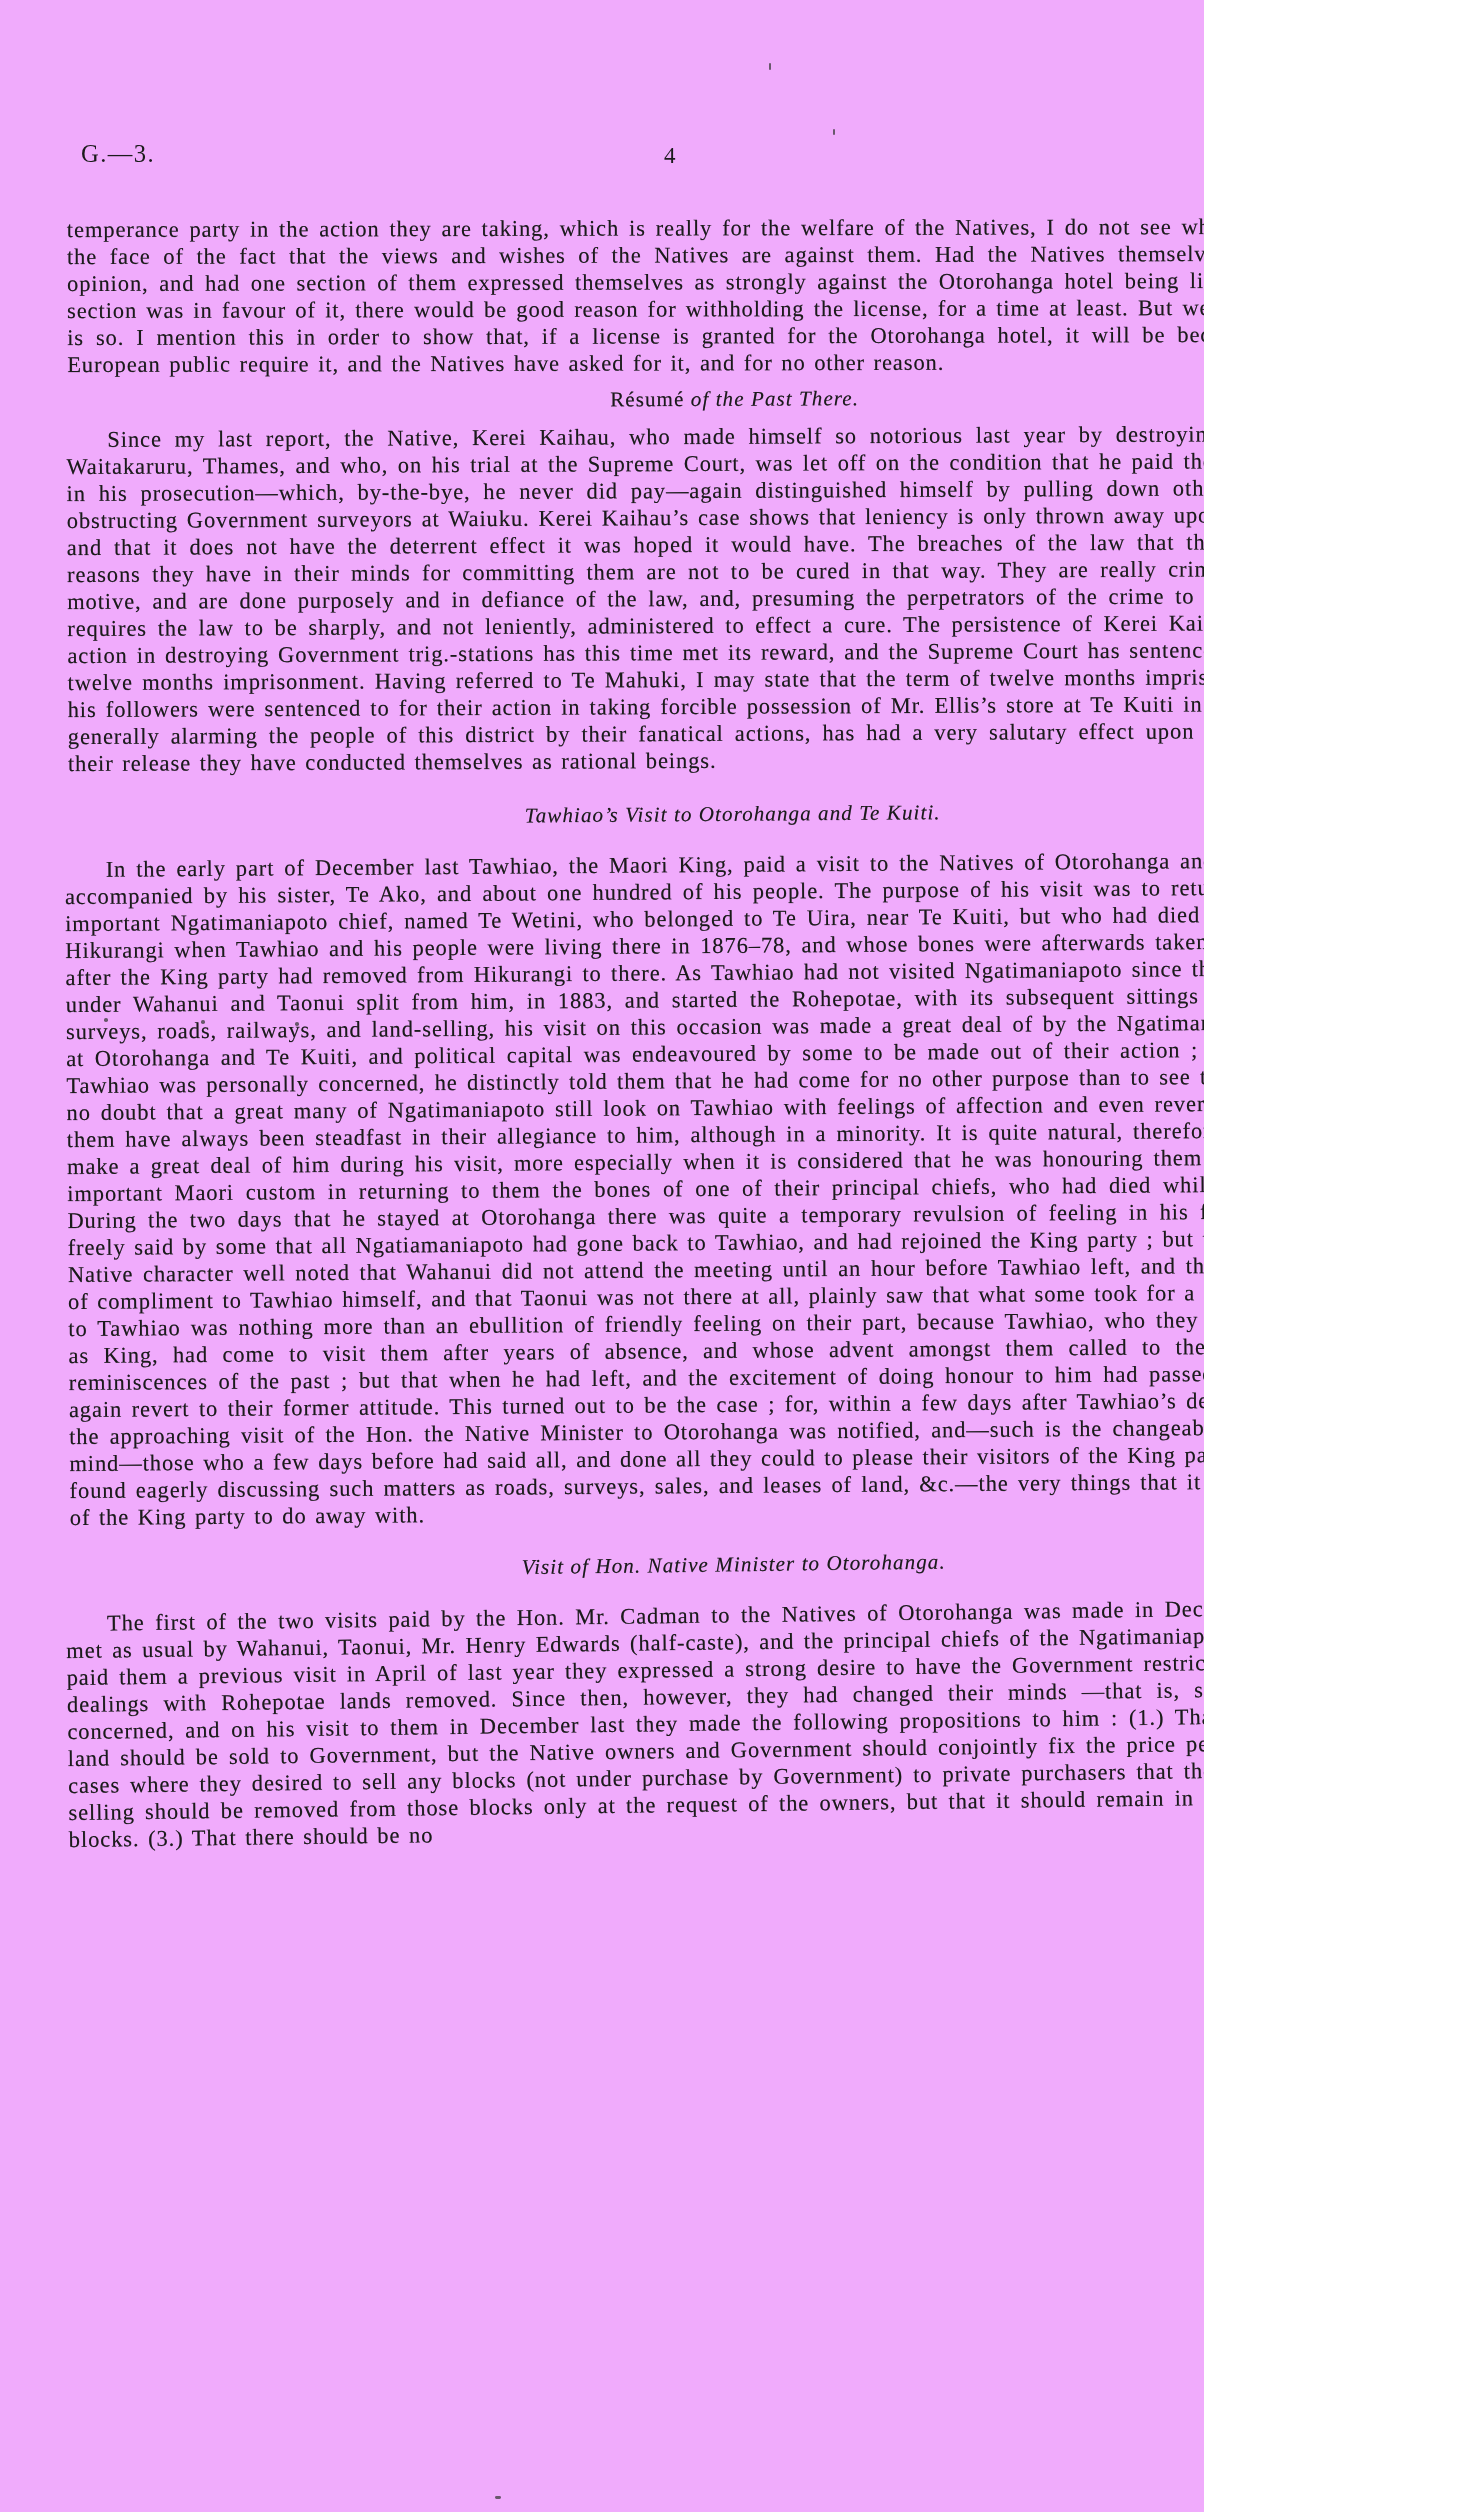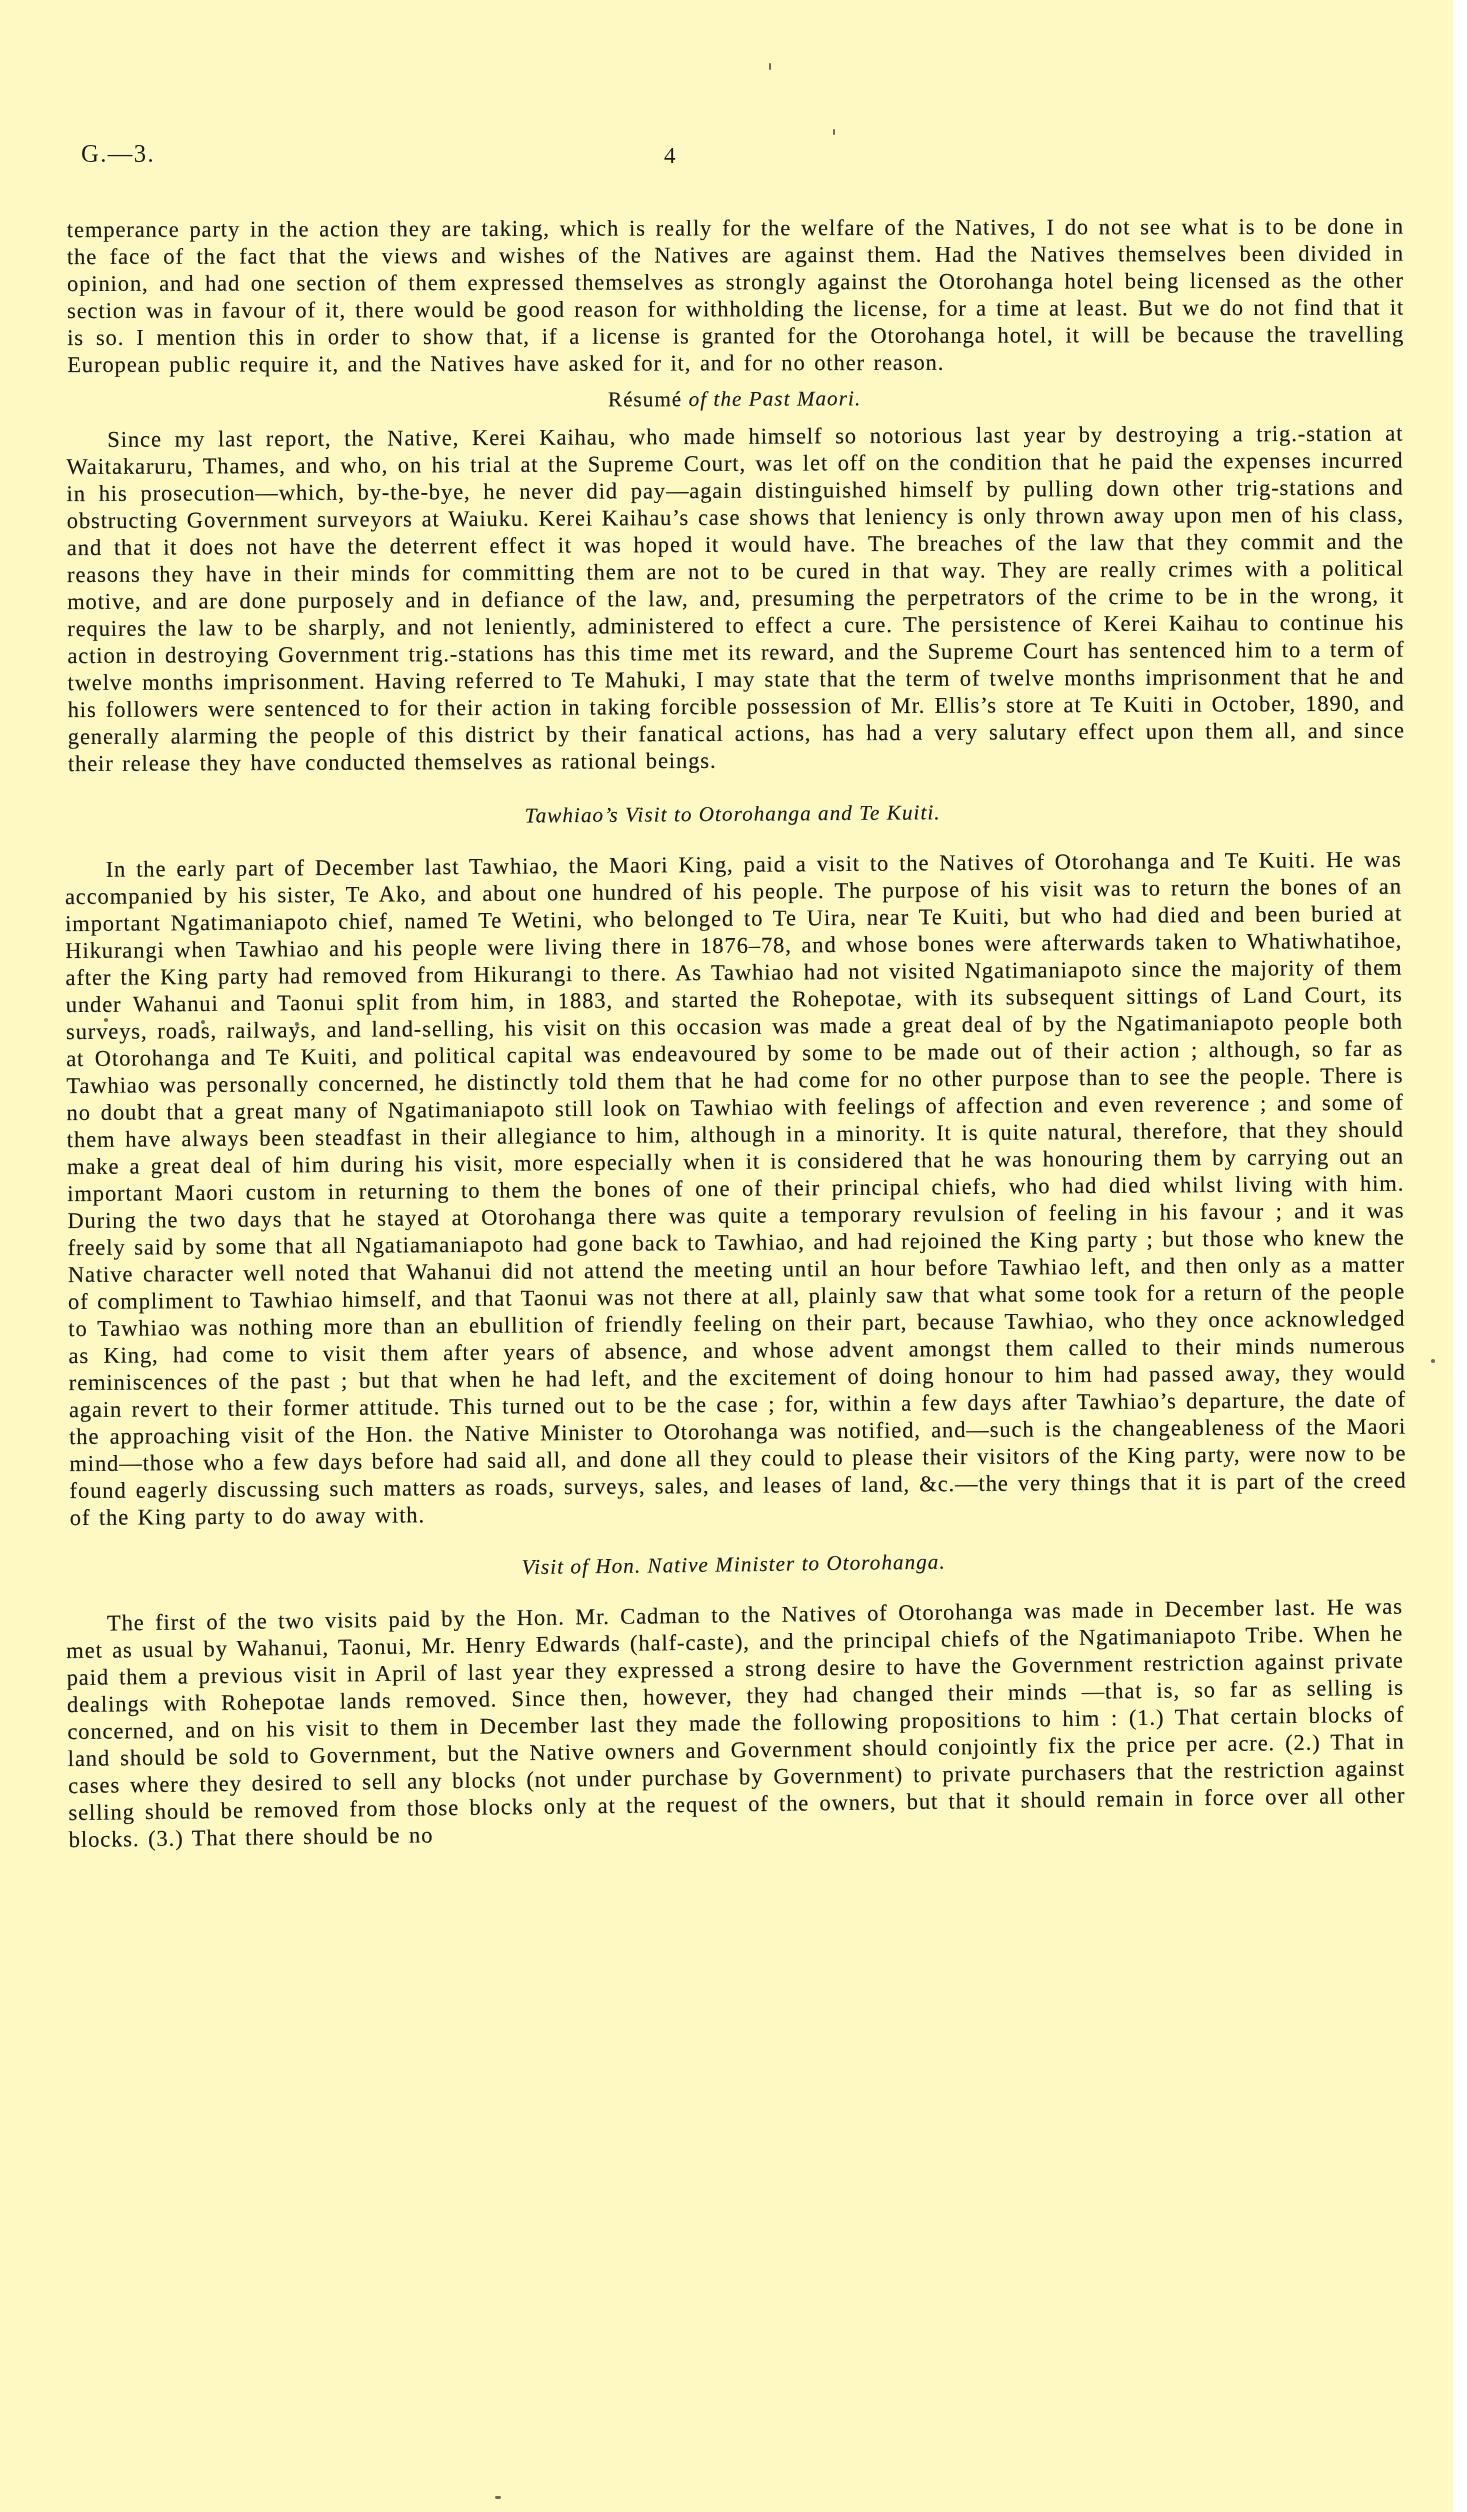--- a/index.html
+++ b/index.html
@@ -1,20 +1,20 @@
 <!DOCTYPE html>
 <html style="font-size:11.2px"><head>
 <meta charset="utf-8">
 <style>
   html, body { margin: 0; padding: 0; background: #ffffff; }
   .page {
     position: relative;
-    width: 1453px;
+    width: 1204px;
     height: 2512px;
-    background: #fef9c3;
+    background: #f0abfc;
     overflow: hidden;
     font-family: "Liberation Serif", "DejaVu Serif", serif;
     color: #1b1b1b;
   }
   .running-head-code {
     position: absolute;
     left: 81px;
     top: 140px;
     font-size: 24.6px;
     letter-spacing: 1.4px;
@@ -71,21 +71,21 @@
   <div class="running-head-code">G.—3.</div>
   <div class="running-head-page">4</div>
 
   <div class="content">
 
     <p class="para tilt-a">temperance party in the action they are taking, which is really for the welfare of the Natives, I do not see what is to be done in the face of the fact that the views and wishes of the Natives are against them.  Had the Natives themselves been divided in opinion, and had one section of them expressed themselves as strongly against the Otorohanga hotel being licensed as the other section was in favour of it, there would be good reason for withholding the license, for a time at least.  But we do not find that it is so.  I mention this in order to show that, if a license is granted for the Otorohanga hotel, it will be because the travelling European public require it, and the Natives have asked for it, and for no other reason.</p>
 
     <div class="tilt-b">
       <div class="sec-heading">
         <span class="h-roman">Résumé</span>
-        <span class="h-italic">of the Past Maori.</span>
+        <span class="h-italic">of the Past There.</span>
       </div>
       <p class="para indent">Since my last report, the Native, Kerei Kaihau, who made himself so notorious last year by destroying a trig.-station at Waitakaruru, Thames, and who, on his trial at the Supreme Court, was let off on the condition that he paid the expenses incurred in his prosecution—which, by-the-bye, he never did pay—again distinguished himself by pulling down other trig-stations and obstructing Government surveyors at Waiuku.  Kerei Kaihau’s case shows that leniency is only thrown away upon men of his class, and that it does not have the deterrent effect it was hoped it would have. The breaches of the law that they commit and the reasons they have in their minds for committing them are not to be cured in that way.  They are really crimes with a political motive, and are done purposely and in defiance of the law, and, presuming the perpetrators of the crime to be in the wrong, it requires the law to be sharply, and not leniently, administered to effect a cure.  The persistence of Kerei Kaihau to continue his action in destroying Government trig.-stations has this time met its reward, and the Supreme Court has sentenced him to a term of twelve months imprisonment.  Having referred to Te Mahuki, I may state that the term of twelve months imprisonment that he and his followers were sentenced to for their action in taking forcible possession of Mr. Ellis’s store at Te Kuiti in October, 1890, and generally alarming the people of this district by their fanatical actions, has had a very salutary effect upon them all, and since their release they have conducted themselves as rational beings.</p>
     </div>
 
     <div class="tilt-c">
       <div class="sec-heading spaced">
         <span class="h-italic">Tawhiao’s Visit to Otorohanga and Te Kuiti.</span>
       </div>
       <p class="para indent">In the early part of December last Tawhiao, the Maori King, paid a visit to the Natives of Otorohanga and Te Kuiti.  He was accompanied by his sister, Te Ako, and about one hundred of his people.  The purpose of his visit was to return the bones of an important Ngatimaniapoto chief, named Te Wetini, who belonged to Te Uira, near Te Kuiti, but who had died and been buried at Hikurangi when Tawhiao and his people were living there in 1876–78, and whose bones were afterwards taken to Whatiwhatihoe, after the King party had removed from Hikurangi to there.  As Tawhiao had not visited Ngatimaniapoto since the majority of them under Wahanui and Taonui split from him, in 1883, and started the Rohepotae, with its subsequent sittings of Land Court, its surveys, roads, railways, and land-selling, his visit on this occasion was made a great deal of by the Ngatimaniapoto people both at Otorohanga and Te Kuiti, and political capital was endeavoured by some to be made out of their action&nbsp;; although, so far as Tawhiao was personally concerned, he distinctly told them that he had come for no other purpose than to see the people. There is no doubt that a great many of Ngatimaniapoto still look on Tawhiao with feelings of affection and even reverence&nbsp;; and some of them have always been steadfast in their allegiance to him, although in a minority.  It is quite natural, therefore, that they should make a great deal of him during his visit, more especially when it is considered that he was honouring them by carrying out an important Maori custom in returning to them the bones of one of their principal chiefs, who had died whilst living with him.  During the two days that he stayed at Otorohanga there was quite a temporary revulsion of feeling in his favour&nbsp;; and it was freely said by some that all Ngatiamaniapoto had gone back to Tawhiao, and had rejoined the King party&nbsp;; but those who knew the Native character well noted that Wahanui did not attend the meeting until an hour before Tawhiao left, and then only as a matter of compliment to Tawhiao himself, and that Taonui was not there at all, plainly saw that what some took for a return of the people to Tawhiao was nothing more than an ebullition of friendly feeling on their part, because Tawhiao, who they once acknowledged as King, had come to visit them after years of absence, and whose advent amongst them called to their minds numerous reminiscences of the past&nbsp;; but that when he had left, and the excitement of doing honour to him had passed away, they would again revert to their former attitude.  This turned out to be the case&nbsp;; for, within a few days after Tawhiao’s departure, the date of the approaching visit of the Hon. the Native Minister to Otorohanga was notified, and—such is the changeableness of the Maori mind—those who a few days before had said all, and done all they could to please their visitors of the King party, were now to be found eagerly discussing such matters as roads, surveys, sales, and leases of land, &amp;c.—the very things that it is part of the creed of the King party to do away with.</p>
     </div>

